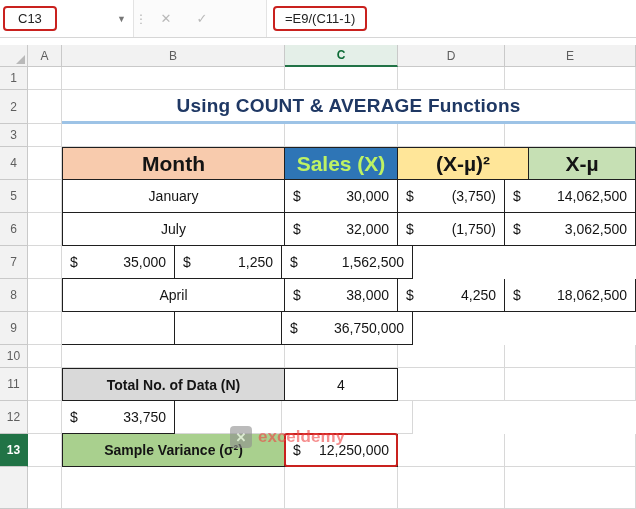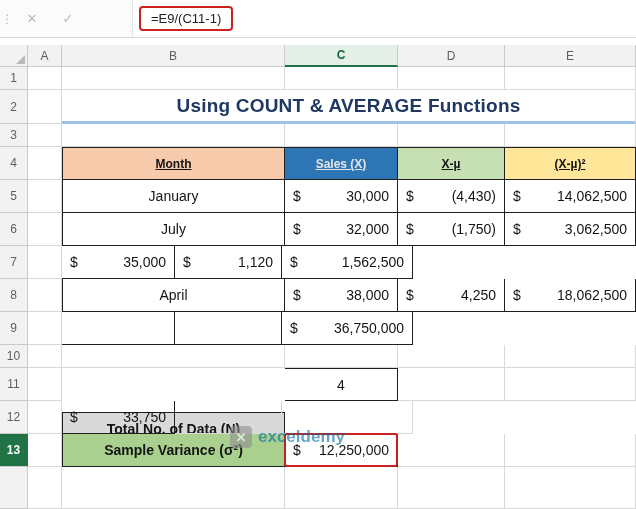--- a/index.html
+++ b/index.html
@@ -55,48 +55,52 @@
   .sel-row { background:var(--excel-green); color:#fff; font-weight:bold;
              border-right-color:var(--excel-green); }
 
   .tbl { border-right:1px solid var(--table-border); border-bottom:1px solid var(--table-border); }
   .tbl-top { border-top:1px solid var(--table-border); }
   .tbl-left { border-left:1px solid var(--table-border); }
 
   .title-cell { font-weight:bold; font-size:19px; color:var(--title-color);
                 border-bottom:3px solid var(--title-underline); letter-spacing:.2px; }
 
-  .th { font-weight:bold; font-size:12px;text-decoration:underline; }
+  .th { font-weight:bold; font-size:21px; }
   .th-month { background:var(--month-header-bg); }
-  .th-sales { background:var(--sales-header-bg); color:#e5e5e5; }
+  .th-sales { background:var(--sales-header-bg); color:#bef264; }
   .th-dev   { background:var(--dev-header-bg); }
   .th-sq    { background:var(--sq-header-bg); }
-  .bg-n    { background:var(--n-label-bg);margin-top:44px; }
+  .bg-n    { background:var(--n-label-bg); }
   .bg-mean { background:var(--mean-label-bg); }
   .bg-var  { background:var(--variance-label-bg); }
 
   .active-red { position:relative; }
   .red-ring { position:absolute; inset:-1px; border:2px solid var(--annotation-red);
               border-radius:3px; pointer-events:none; z-index:6; }
 
   
   .watermark { position:absolute; left:230px; top:426px; display:flex; align-items:center;
                gap:6px; opacity:.6; z-index:20; pointer-events:none; }
   .wm-logo { width:22px; height:22px; background:#8f8f8f; border-radius:4px; color:#fff;
              display:flex; align-items:center; justify-content:center;
              font-size:13px; font-weight:bold; }
   .wm-logo::before { content:"✕"; }
-  .wm-text { color:#0369a1; font-size:17px; font-weight:bold; }
+  .wm-text { color:#ef4444; font-size:17px; font-weight:bold; }
 </style>
 </head>
 <body>
 
 <div class="app">
 
   <div class="formula-bar">
+    <div class="name-box">
+      <span class="red-box">C13</span>
+      <span class="dd-icon"></span>
+    </div>
     <span class="dots"></span>
     <div class="fbtn cancel">✕</div>
     <div class="fbtn enter">✓</div>
     <div class="fx-gap"></div>
     <div class="formula-field">
       <span class="red-box formula-text">=E9/(C11-1)</span>
     </div>
   </div>
 
   <div class="spacer"></div>
@@ -134,35 +138,35 @@
       <div class="cell w-c"></div>
       <div class="cell w-d"></div>
       <div class="cell w-e"></div>
     </div>
 
     <div class="row h33">
       <div class="cell rowhdr w-rh">4</div>
       <div class="cell w-a"></div>
       <div class="cell center th th-month tbl tbl-top tbl-left w-b">Month</div>
       <div class="cell center th th-sales tbl tbl-top w-c">Sales (X)</div>
+      <div class="cell center th th-sq tbl tbl-top w-e">(X-µ)²</div>
       <div class="cell center th th-dev tbl tbl-top w-d">X-µ</div>
-      <div class="cell center th th-sq tbl tbl-top w-e">(X-µ)²</div>
     </div>
 
     <div class="row h33">
       <div class="cell rowhdr w-rh">5</div>
       <div class="cell w-a"></div>
       <div class="cell center tbl tbl-left w-b">January</div>
       <div class="cell acct tbl w-c">
         <span>$</span>
         <span>30,000</span>
       </div>
       <div class="cell acct tbl w-d">
         <span>$</span>
-        <span>(4,430)</span>
+        <span>(3,750)</span>
       </div>
       <div class="cell acct tbl w-e">
         <span>$</span>
         <span>14,062,500</span>
       </div>
     </div>
 
     <div class="row h33">
       <div class="cell rowhdr w-rh">6</div>
       <div class="cell w-a"></div>
@@ -183,21 +187,21 @@
 
     <div class="row h33">
       <div class="cell rowhdr w-rh">7</div>
       <div class="cell w-a"></div>
       <div class="cell acct tbl w-c">
         <span>$</span>
         <span>35,000</span>
       </div>
       <div class="cell acct tbl w-d">
         <span>$</span>
-        <span>1,120</span>
+        <span>1,250</span>
       </div>
       <div class="cell acct tbl w-e">
         <span>$</span>
         <span>1,562,500</span>
       </div>
     </div>
 
     <div class="row h33">
       <div class="cell rowhdr w-rh">8</div>
       <div class="cell w-a"></div>

